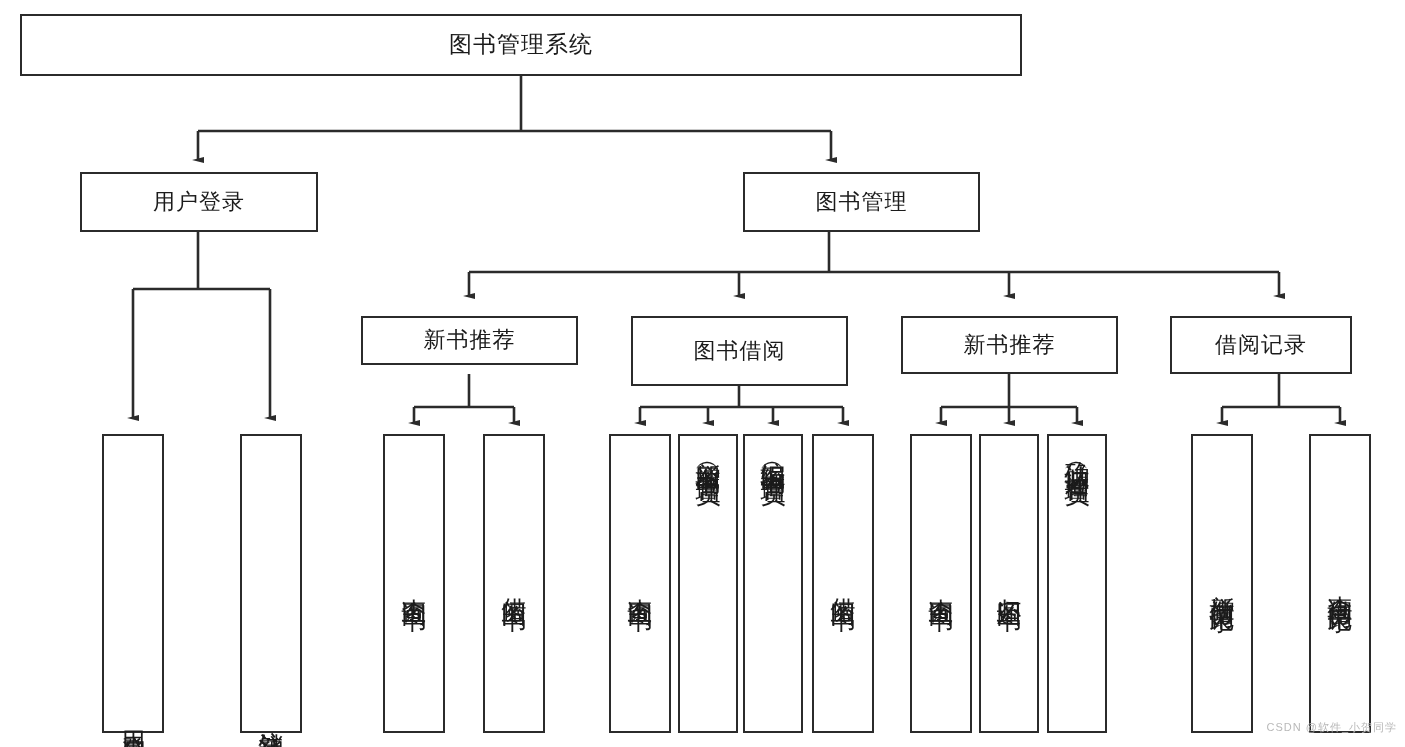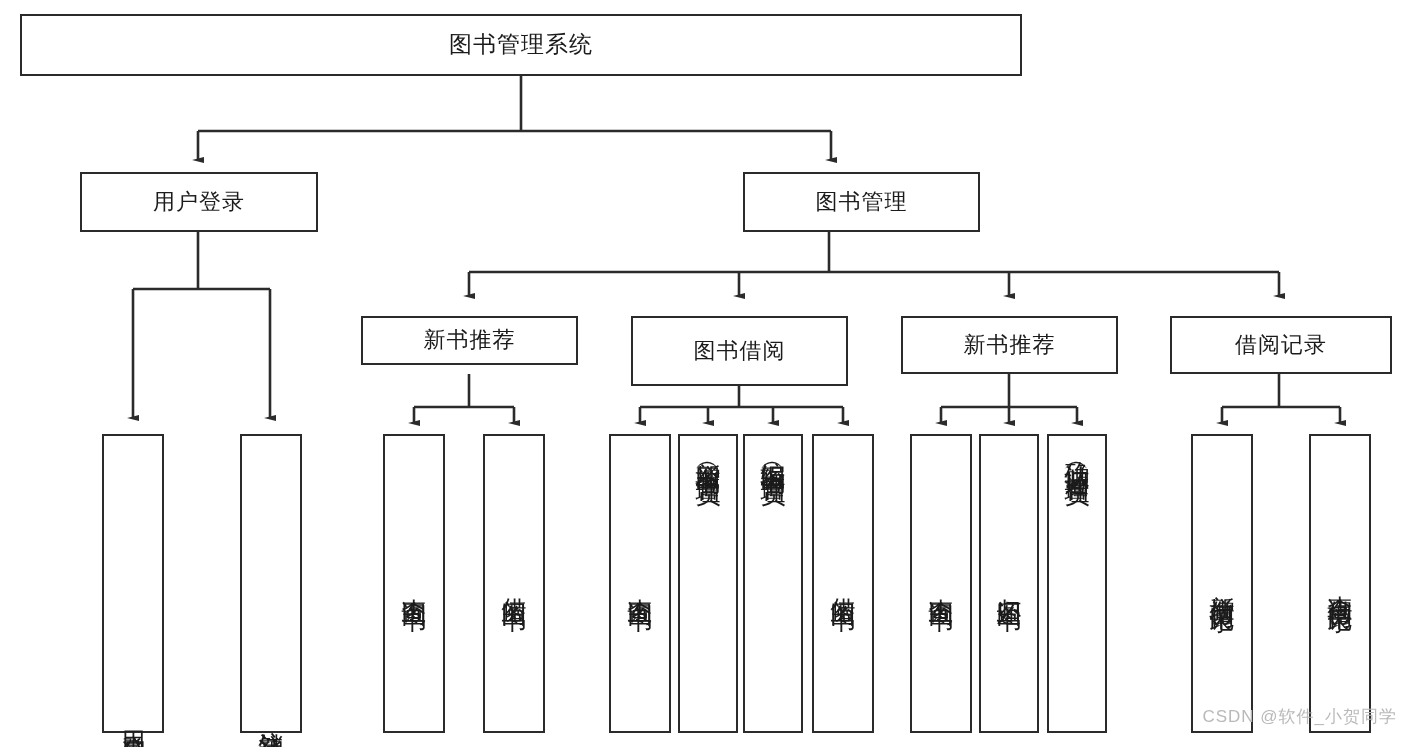--- a/index.html
+++ b/index.html
@@ -40,22 +40,22 @@
     letter-spacing:3px;
     line-height:1;
     white-space:nowrap;
   }
   .v.mid{align-items:center;padding-top:0;}
   .v.low{align-items:flex-end;padding-top:0;padding-bottom:8px;}
 
   .watermark{
     position:absolute;
     right:8px;
-    bottom:19px;
-    font-size:17px;
+    bottom:12px;
+    font-size:11px;
     color:#b9b9b9;
     letter-spacing:1px;
     white-space:nowrap;
     user-select:none;
   }
 </style>
 </head>
 <body>
 
 <div id="canvas">
@@ -123,21 +123,21 @@
 
   <div class="node h" style="left:361px;top:316px;width:217px;height:49px;">
     <span class="lbl">新书推荐</span>
   </div>
   <div class="node h" style="left:631px;top:316px;width:217px;height:70px;">
     <span class="lbl">图书借阅</span>
   </div>
   <div class="node h" style="left:901px;top:316px;width:217px;height:58px;">
     <span class="lbl">新书推荐</span>
   </div>
-  <div class="node h" style="left:1170px;top:316px;width:222px;height:58px;">
+  <div class="node h" style="left:1170px;top:316px;width:182px;height:58px;">
     <span class="lbl">借阅记录</span>
   </div>
 
   <div class="node v low" style="left:102px;top:434px;width:62px;height:299px;">
     <span class="lbl">用户登录</span>
   </div>
   <div class="node v low" style="left:240px;top:434px;width:62px;height:299px;">
     <span class="lbl">注销登录</span>
   </div>
 

